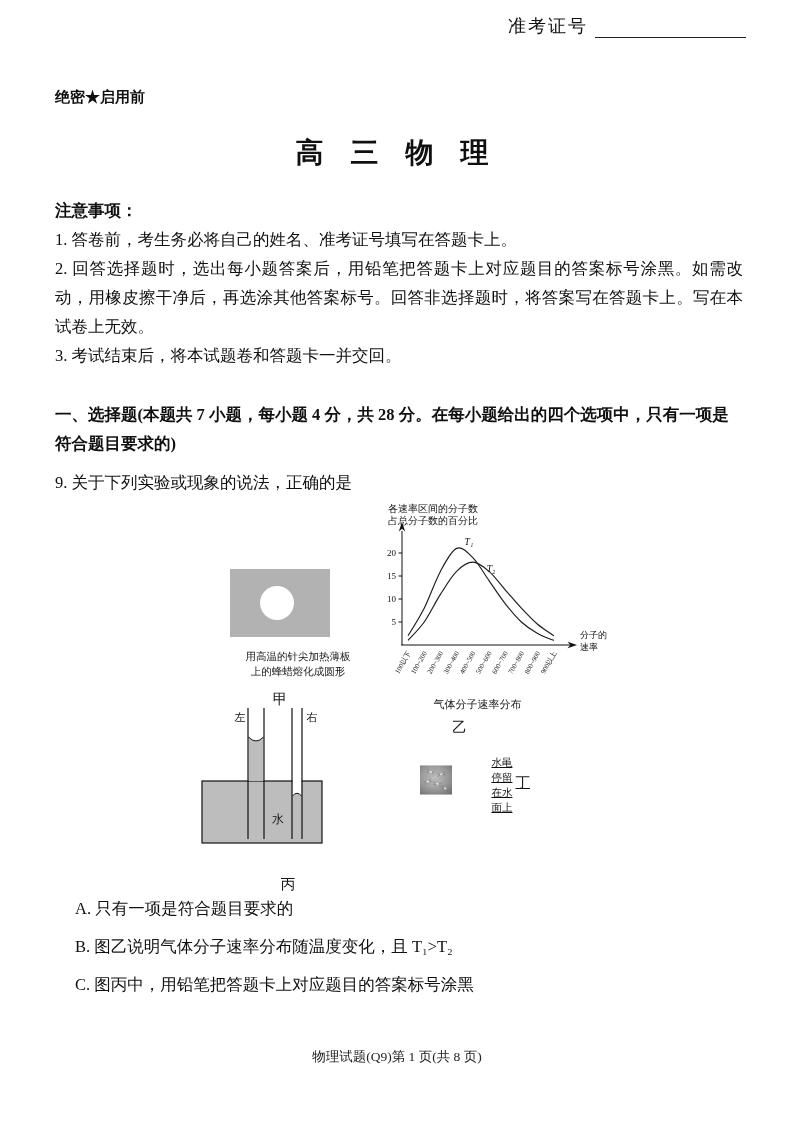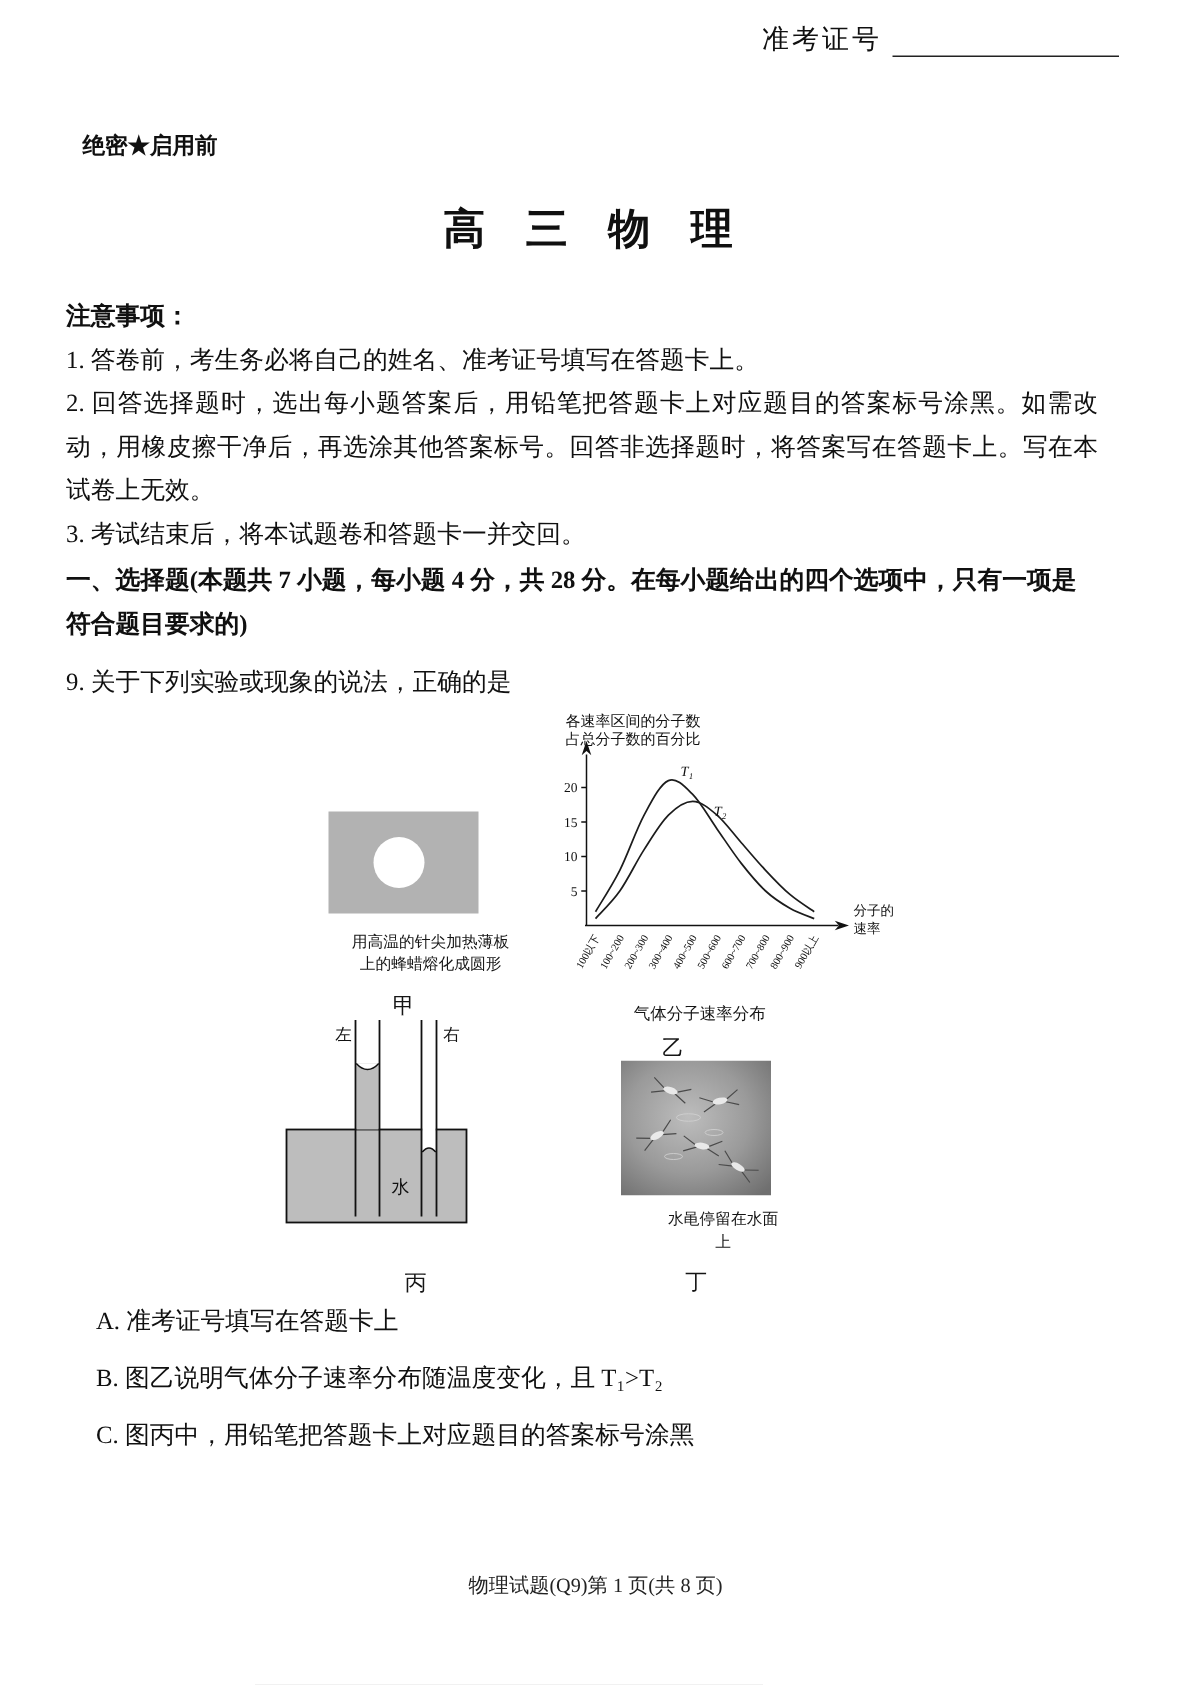--- a/index.html
+++ b/index.html
@@ -6,41 +6,41 @@
   html,body{margin:0;padding:0;background:#e8e8e8;}
   .page{position:relative;width:794px;height:1123px;margin:0 auto;background:#fff;color:#101010;
         font-family:"Liberation Serif","DejaVu Serif",serif;overflow:hidden;}
   .name-block{position:absolute;top:10px;right:48px;width:238px;font-size:18px;}
   .name-row{display:flex;align-items:flex-end;margin-bottom:13px;height:28px;}
   .name-row .lbl{flex:none;letter-spacing:2px;}
   .name-row .fill-line{flex:1;border-bottom:1.5px solid #222;height:24px;margin-left:7px;}
   .secrecy{position:absolute;top:88px;left:55px;font-weight:bold;font-size:15px;}
   .doc-title{position:absolute;top:134px;left:0;right:0;text-align:center;
              font-size:28px;font-weight:bold;letter-spacing:10px;}
-  .content{position:absolute;top:196px;left:44px;width:688px;font-size:16.5px;line-height:29px;}
+  .content{position:absolute;top:196px;left:55px;width:688px;font-size:16.5px;line-height:29px;}
   .notices-heading{font-weight:bold;}
   .content p{margin:0;text-align:justify;}
-  .section-heading{font-weight:bold;margin-top:2px;}
+  .section-heading{font-weight:bold;margin-top:30px;}
   .q1-stem{margin-top:10px;}
   .figures{position:relative;height:386px;margin-top:2px;}
   .fig{position:absolute;}
   .fig-caption{font-size:10.5px;line-height:15px;text-align:center;color:#151515;margin-left:36px;}
   .fig-label{font-size:14.5px;text-align:center;margin-top:7px;color:#151515;}
   .fig-jia{left:145px;top:70px;width:160px;display:flex;flex-direction:column;align-items:center;}
   .jia-plate{width:100px;height:68px;background:#b2b2b2;position:relative;}
   .jia-hole{position:absolute;left:30px;top:17px;width:34px;height:34px;border-radius:50%;background:#fff;}
   .fig-jia .fig-caption{margin-top:12px;}
   .fig-jia .fig-label{margin-top:6px;}
   .fig-yi{left:307px;top:0;width:250px;}
   .fig-yi svg{overflow:visible;display:block;}
   .fig-yi .fig-caption{font-size:11px;padding-right:55px;margin-top:8px;}
   .fig-yi .fig-label{padding-right:55px;margin-top:1px;}
   .fig-bing{left:143px;top:206px;width:130px;}
   .fig-bing .fig-label{padding-left:50px;margin-top:4px;}
-  .fig-ding{left:365px;top:236px;width:110px;display:flex;flex-direction:column;align-items:center;}
+  .fig-ding{left:365px;top:236px;width:110px;display:flex;flex-direction:row;align-items:center;text-decoration:underline;}
   .fig-ding .fig-caption{margin-top:9px;}
   .fig-ding .fig-label{margin-top:5px;}
   svg text{font-family:"Liberation Serif","DejaVu Serif",serif;}
   .options p{margin:9px 0 0 20px;}
   .footer{position:absolute;left:0;right:0;top:1048px;text-align:center;font-size:13.5px;color:#222;}
 </style>
 </head>
 <body>
 
 <div class="page">
@@ -179,21 +179,21 @@
             <ellipse cx="35" cy="64" rx="6" ry="2"></ellipse>
           </g>
         </svg>
         <div class="fig-caption">水黾停留在水面上</div>
         <div class="fig-label">丁</div>
       </div>
 
     </div>
 
     <div class="options">
-      <p>A. 准考证号填写在答题卡上</p>
+      <p>A. 只有一项是符合题目要求的</p>
       <p>B. 图乙说明气体分子速率分布随温度变化，且 T₁&gt;T₂</p>
       <p>C. 图丙中，用铅笔把答题卡上对应题目的答案标号涂黑</p>
     </div>
 
   </div>
 
   <div class="footer">物理试题(Q9)第 1 页(共 8 页)</div>
 
 </div>
 

